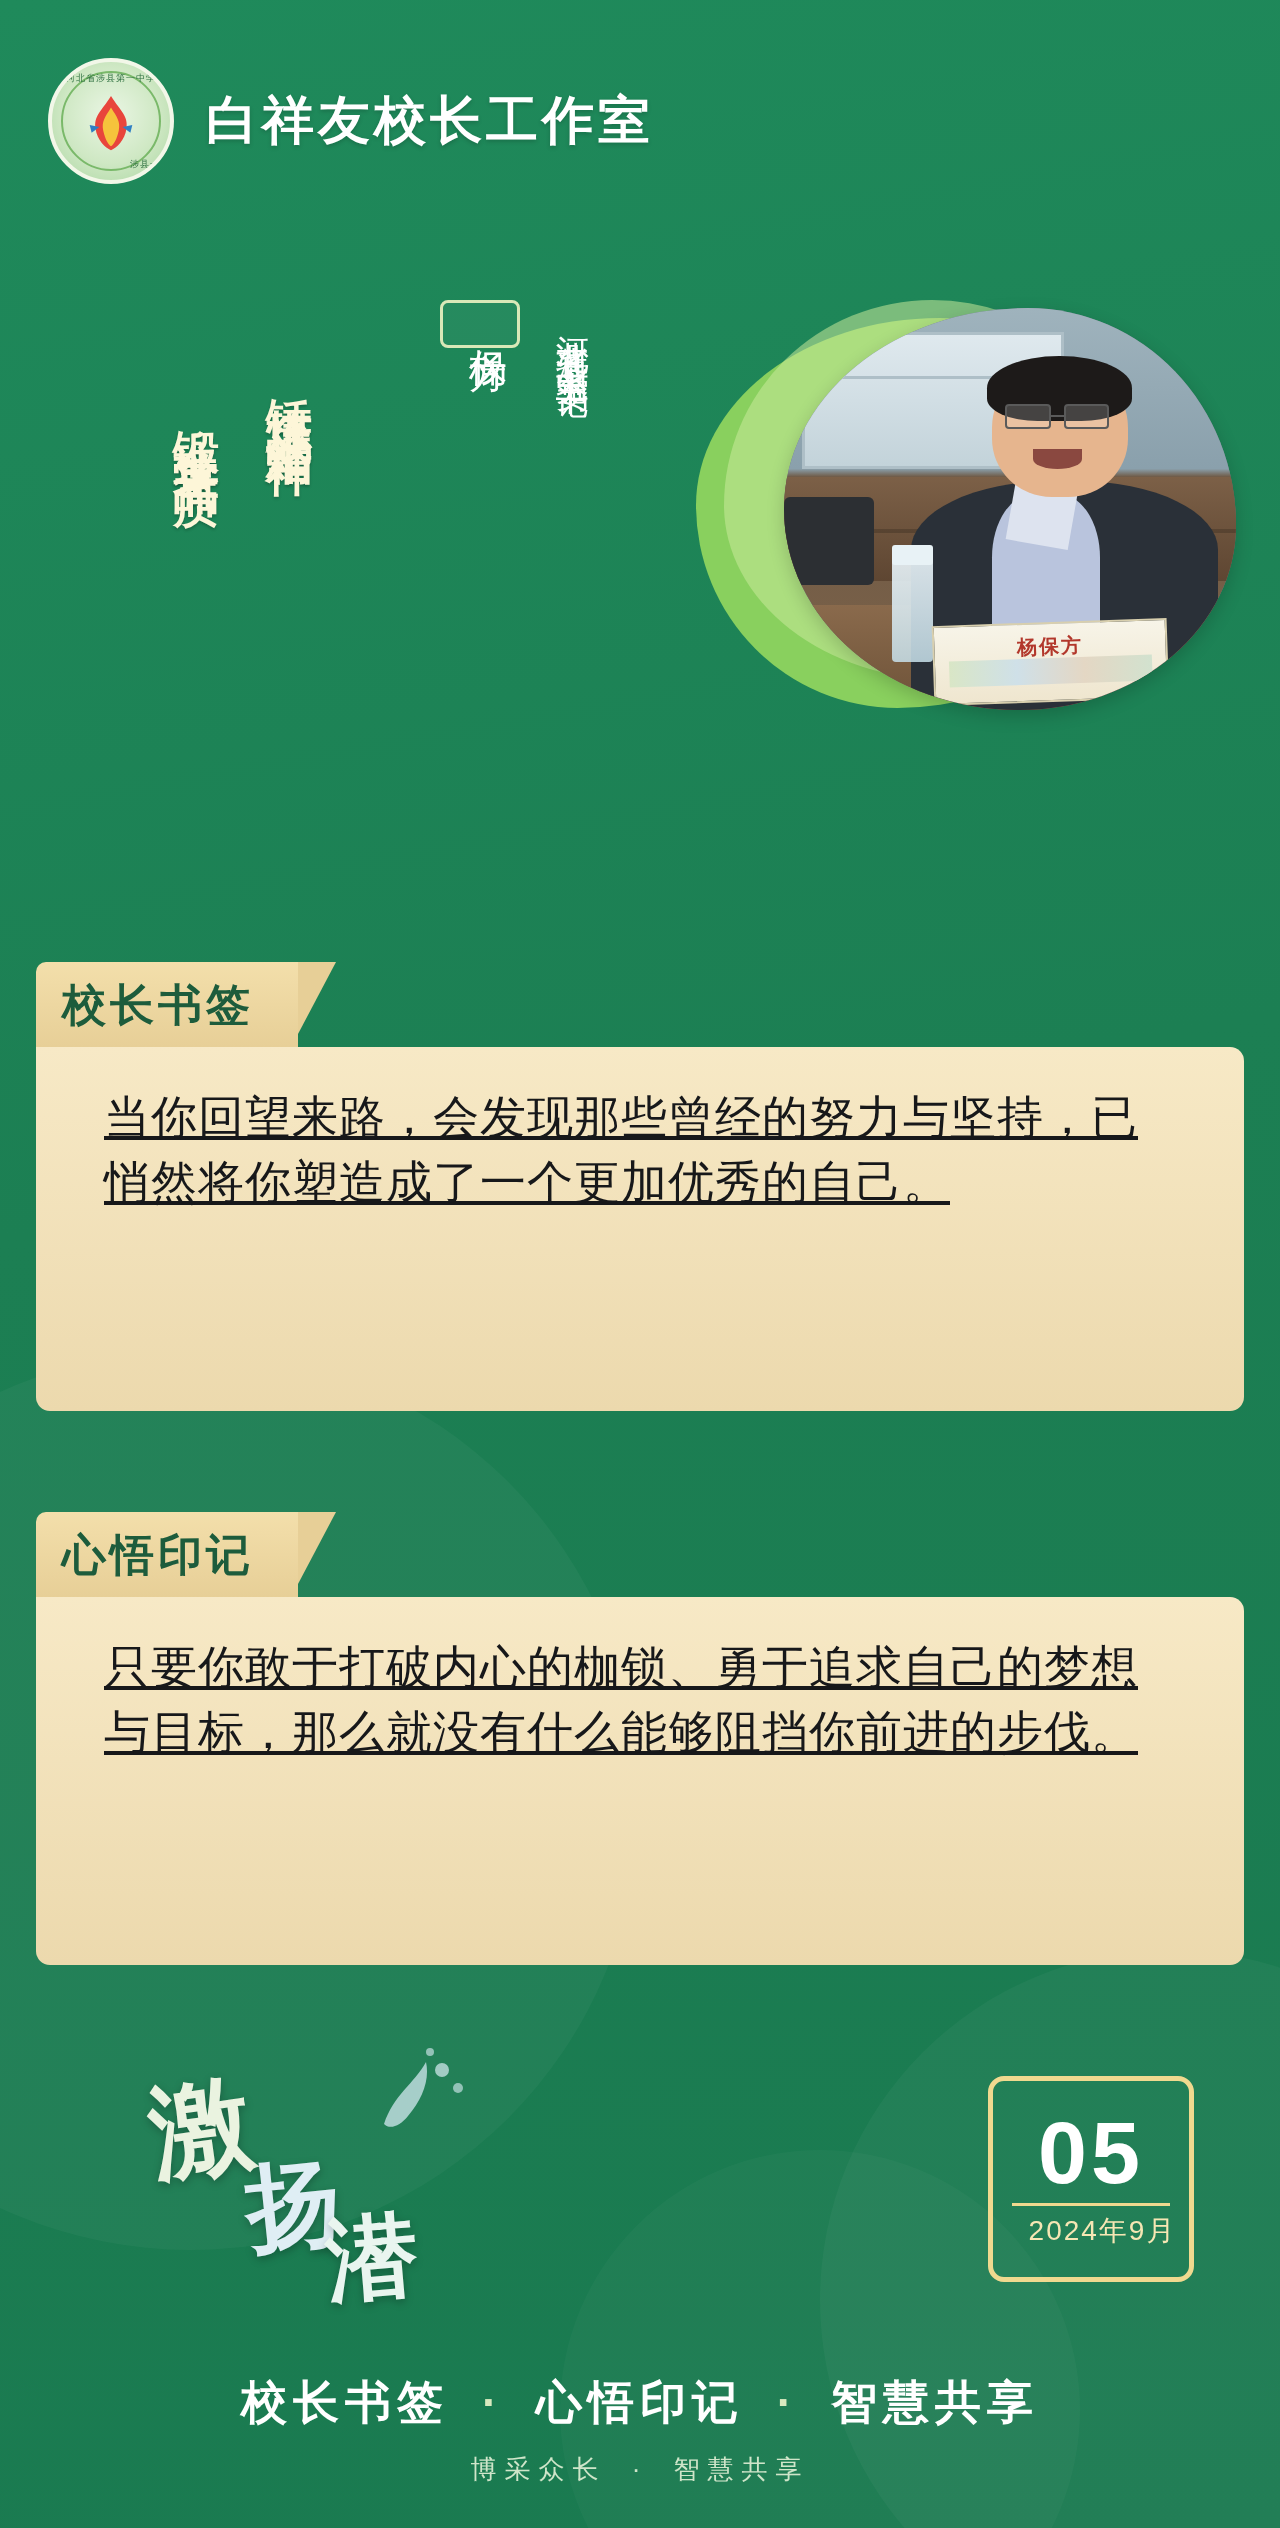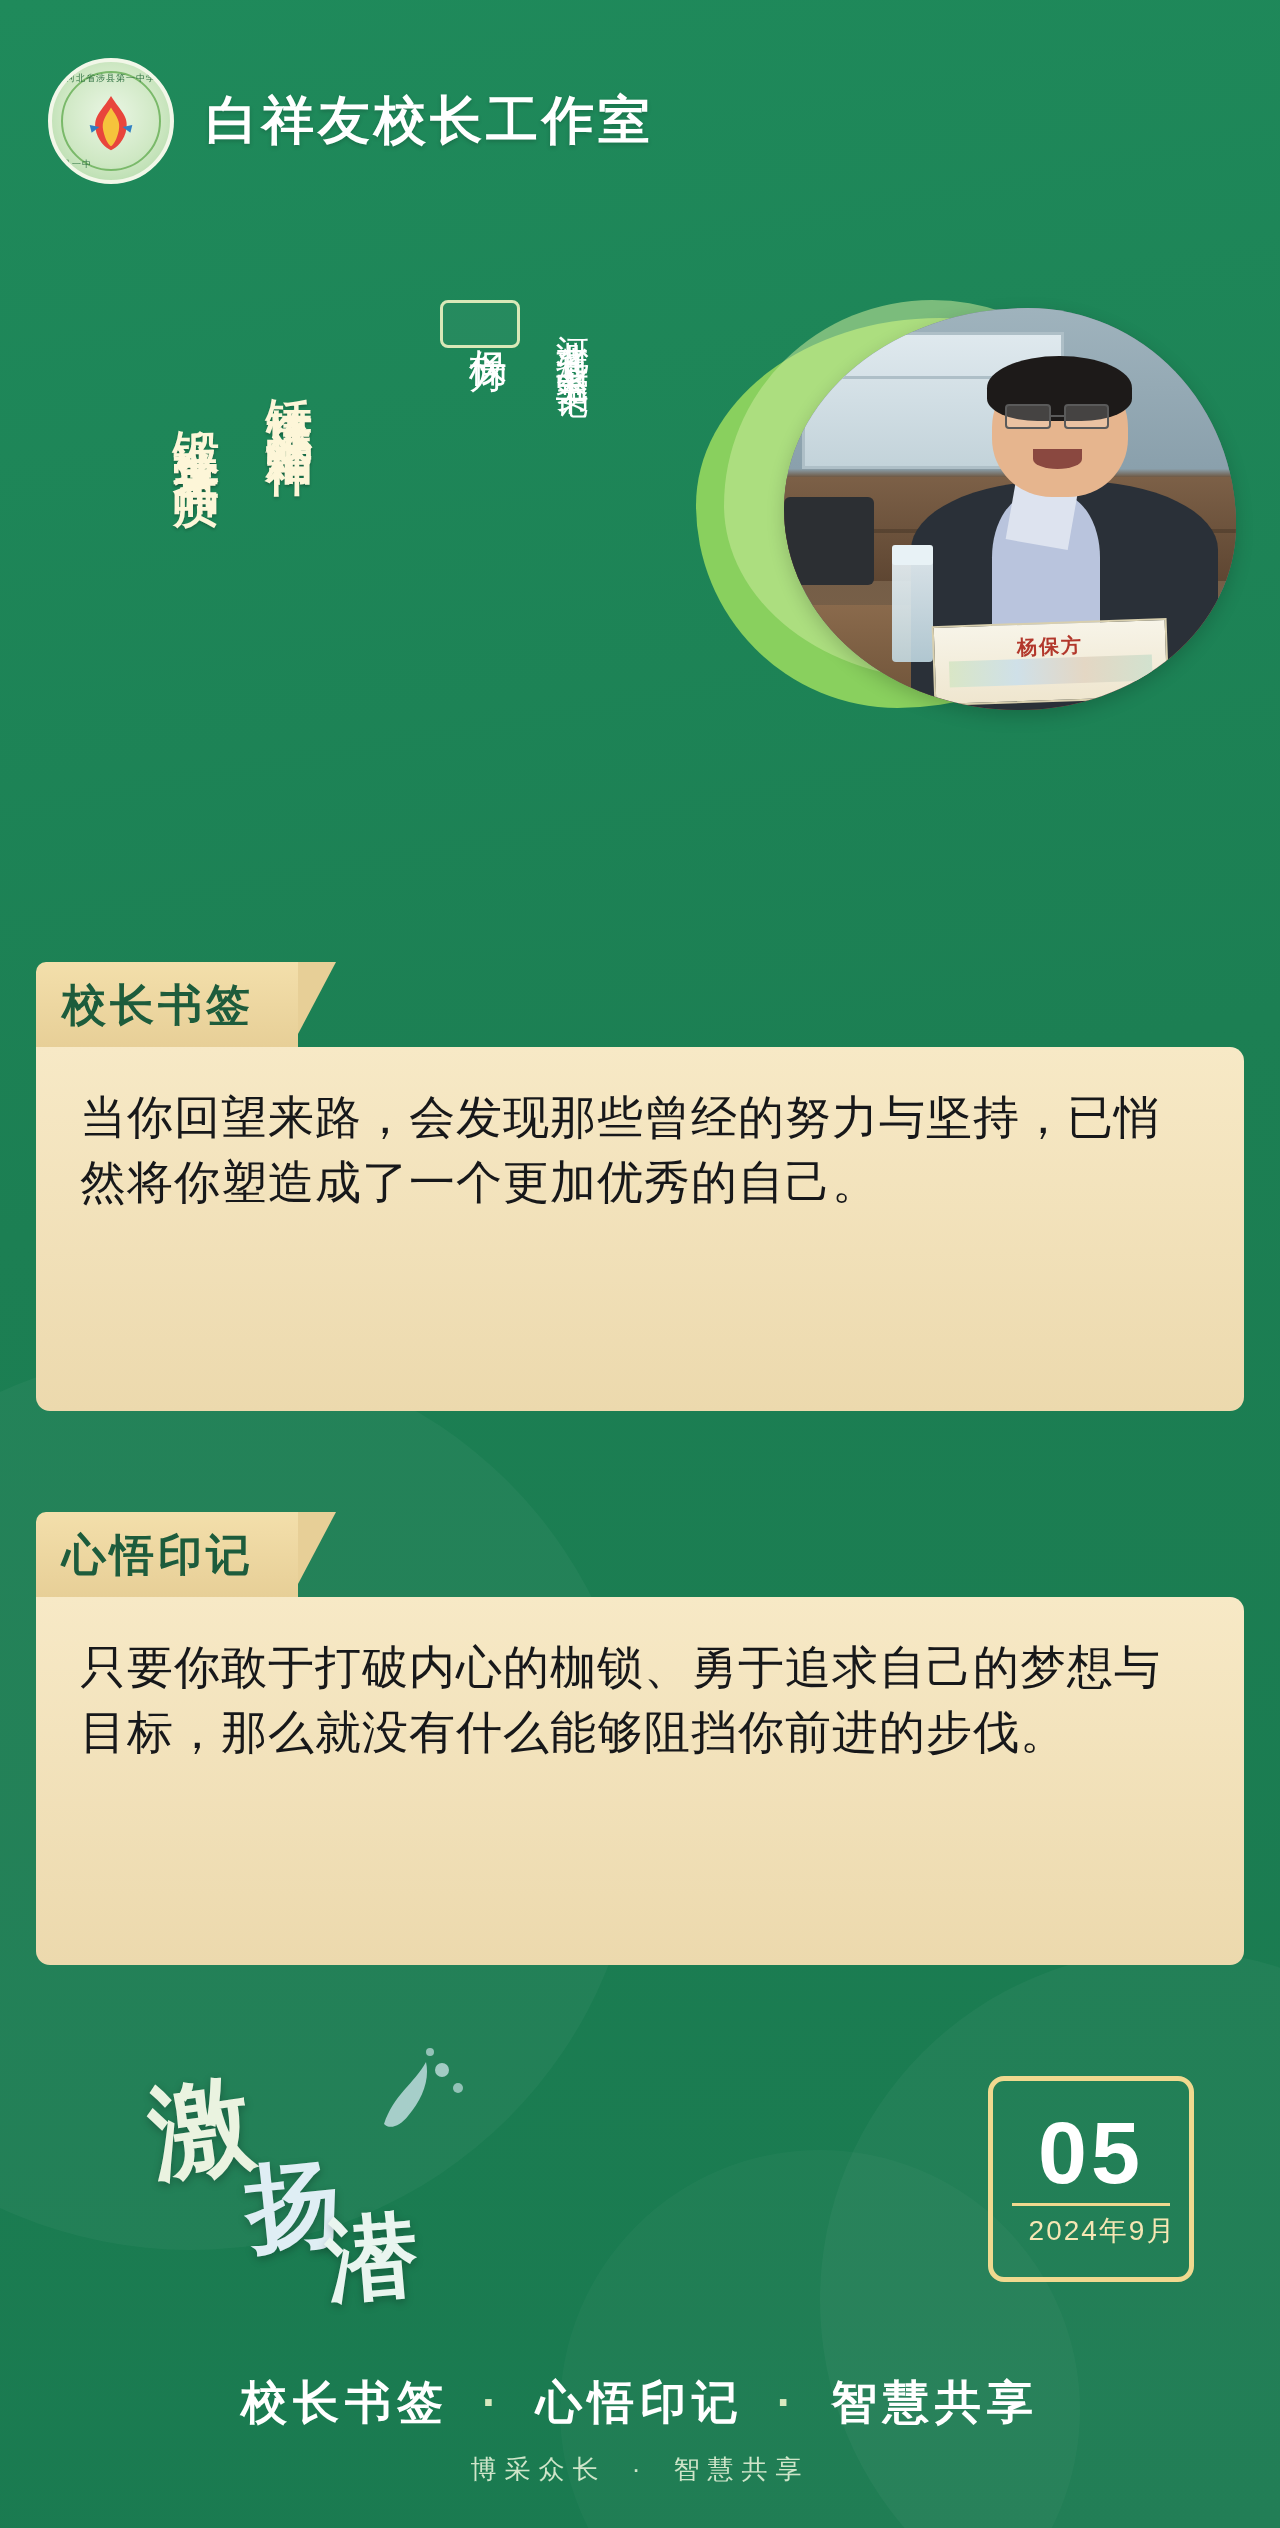--- a/index.html
+++ b/index.html
@@ -59,21 +59,21 @@
     position: absolute;
     left: 0; right: 0; top: 10px;
     text-align: center;
     font-size: 9px;
     color: #2c6e3f;
     letter-spacing: 1px;
   }
   .logo .arc-text-b {
     position: absolute;
     left: 0; right: 0; bottom: 9px;
-    text-align: left;
+    text-align: right;
     font-size: 9px;
     color: #2c6e3f;
     letter-spacing: 1px;
   }
   .header-title {
     font-size: 52px;
     font-weight: bold;
     color: #ffffff;
     letter-spacing: 4px;
     text-shadow: 0 2px 4px rgba(0,0,0,0.18);
@@ -198,22 +198,23 @@
     content: "";
     position: absolute;
     right: -38px; top: 0;
     width: 0; height: 0;
     border-top: 72px solid #e7cf97;
     border-right: 38px solid transparent;
   }
   .card {
     background: linear-gradient(180deg,#f7e9c6,#ecd9ad);
     border-radius: 0 14px 14px 14px;
-    padding: 38px 44px 44px;
+    padding: 38px 68px 44px;
     color: #17181a;
+    text-decoration: underline;
   }
   .card p {
     font-size: 46px;
     line-height: 1.42;
     letter-spacing: 1px;
     text-indent: 0;
     font-family: "Liberation Sans", sans-serif;
   }
   #section-bookmark { top: 962px; }
   #section-insight { top: 1512px; }

